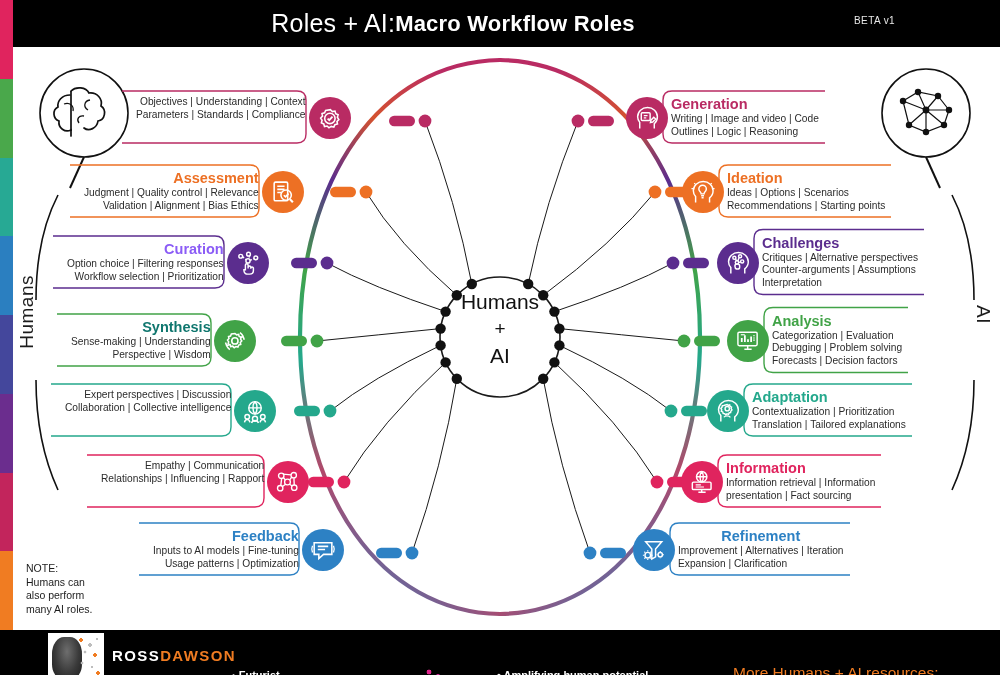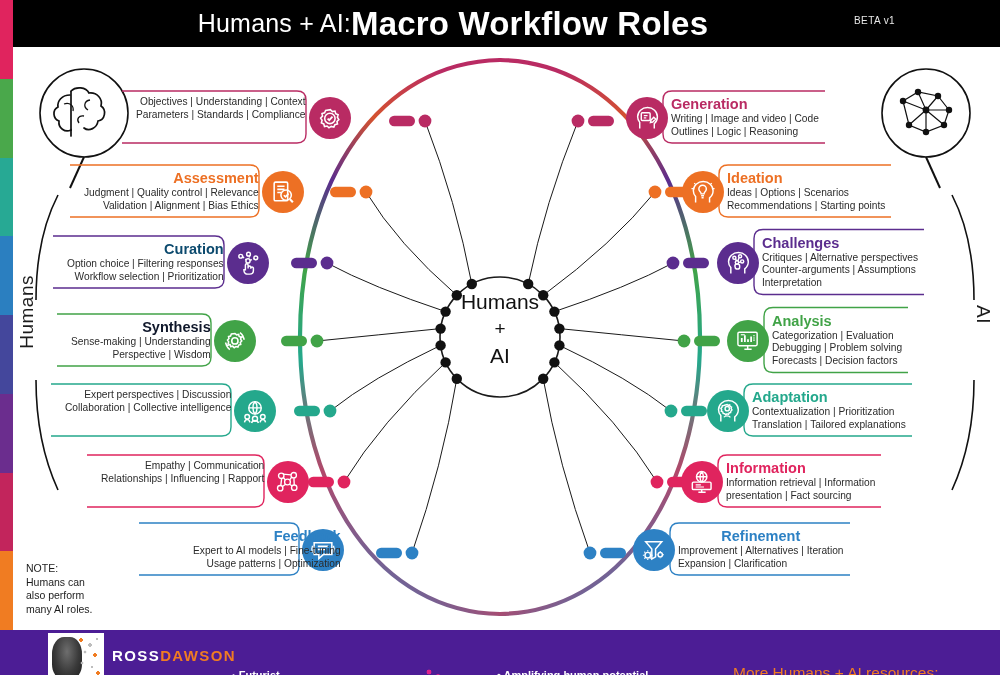--- a/index.html
+++ b/index.html
@@ -19,28 +19,28 @@
   .header{
     position:absolute;left:13px;top:0;width:987px;height:47px;
     background:#000000;color:#fff;
   }
   .header .title{
     position:absolute;left:0;top:0;width:880px;height:47px;
     display:flex;align-items:center;justify-content:center;
     white-space:nowrap;
   }
   .title .t-light{font-size:25px;font-weight:300;letter-spacing:.2px;}
-  .title .t-bold{font-size:33px;font-weight:bold;letter-spacing:.2px;}
+  .title .t-bold{font-size:22px;font-weight:bold;letter-spacing:.2px;}
   .header .beta{
     position:absolute;right:105px;top:15px;font-size:10px;letter-spacing:.4px;color:#e8e8e8;
   }
 
   
   .footer{
-    position:absolute;left:0;bottom:0;width:1000px;height:45px;background:#4c1d95;color:#fff;
+    position:absolute;left:0;bottom:0;width:1000px;height:45px;background:#000000;color:#fff;
     overflow:hidden;
   }
   .footer .rd-logo{
     position:absolute;left:48px;top:3px;width:56px;height:48px;
     background:#ffffff;overflow:hidden;
   }
   .footer .rd-logo .face{
     position:absolute;left:4px;top:4px;width:30px;height:42px;border-radius:40% 40% 35% 35%;
     background:radial-gradient(ellipse at 50% 35%,#6e6e6e 0%,#3a3a3a 55%,#1d1d1d 100%);
   }
@@ -264,21 +264,21 @@
       <div style="height: 78.75px; background: rgb(39, 169, 148);"></div>
       <div style="height: 78.75px; background: rgb(43, 127, 192);"></div>
       <div style="height: 78.75px; background: rgb(68, 71, 156);"></div>
       <div style="height: 78.75px; background: rgb(107, 45, 142);"></div>
       <div style="height: 78.75px; background: rgb(194, 37, 92);"></div>
       <div style="height: 78.75px; background: rgb(240, 124, 34);"></div>
     </div>
 
   <div class="header">
     <div class="title">
-      <span class="t-light">Humans + AI:</span>
+      <span class="t-light">Roles + AI:</span>
       <span class="t-bold">Macro Workflow Roles</span>
     </div>
     <div class="beta">BETA v1</div>
   </div>
 
   <div style="position:absolute;left:440px;top:288px;width:120px;text-align:center;line-height:27px;color:#111;">
     <div style="font-size:21px;">Humans</div>
     <div style="font-size:19px;">+</div>
     <div style="font-size:21px;">AI</div>
   </div>
@@ -329,36 +329,36 @@
             <circle cx="5.5" cy="6" r="1.8"></circle>
             <circle cx="13" cy="4" r="1.8"></circle>
             <circle cx="20" cy="7.5" r="1.8"></circle>
             <circle cx="12.5" cy="10.5" r="2"></circle>
             <path d="M7.2 6.4 11 9.6M14.2 5.3 12.9 8.6M14.4 10 18.4 8.4" stroke-dasharray="2 1.6"></path>
             <path d="M10 14.5v5.2M10 14.5a1.3 1.3 0 0 1 2.6 0v3.2M12.6 16.6a1.3 1.3 0 0 1 2.6 0v1.4M15.2 17.3a1.3 1.3 0 0 1 2.5 0v2.4c0 2-1.6 3.5-3.6 3.5h-2c-1.9 0-3.5-1.5-3.5-3.4v-1.6"></path>
           </g>
         </svg>
       </div>
       <div class="role r-left" style="left: 67px; top: 241px;">
-        <div class="rname" style="color: #0c4a6e;">Curation</div>
+        <div class="rname" style="color: #8b5cf6;">Curation</div>
         <div class="rdesc">Option choice | Filtering responses</div>
         <div class="rdesc">Workflow selection | Prioritization</div>
       </div>
       <div class="badge" style="left: 214px; top: 320px; background: rgb(65, 163, 71);">
         <svg viewBox="0 0 25 25">
           <g fill="none" stroke="#fff" stroke-width="1.5">
             <path d="M12.5 5.3 14 6.6l2-.4.5 1.9 1.9.8-.5 1.9 1.1 1.7-1.4 1.4.4 2-1.9.5-.8 1.9-1.9-.5-1.7 1.1-1.4-1.4-2 .4-.5-1.9-1.9-.8.5-1.9-1.1-1.7 1.4-1.4-.4-2 1.9-.5.8-1.9z"></path>
             <circle cx="12.4" cy="12.4" r="3"></circle>
             <path d="M4.4 16.6a8.6 8.6 0 0 0 3.1 4.2M3.4 13.9l1 3 3-.9" stroke-width="1.5"></path>
             <path d="M20.5 8.6a8.6 8.6 0 0 0-3.2-4.2M21.4 11.3l-1-3-3 .9" stroke-width="1.5"></path>
           </g>
         </svg>
       </div>
       <div class="role r-left" style="left: 71px; top: 319px;">
-        <div class="rname" style="color: #0f172a;">Synthesis</div>
+        <div class="rname" style="color: #0f766e;">Synthesis</div>
         <div class="rdesc">Sense-making | Understanding</div>
         <div class="rdesc">Perspective | Wisdom</div>
       </div>
       <div class="badge" style="left: 234px; top: 390px; background: rgb(36, 168, 140);">
         <svg viewBox="0 0 25 25">
           <g fill="none" stroke="#fff" stroke-width="1.4">
             <circle cx="12.5" cy="9.5" r="6"></circle>
             <path d="M6.5 9.5h12M12.5 3.5c2.6 2.5 2.6 9.5 0 12M12.5 3.5c-2.6 2.5-2.6 9.5 0 12"></path>
             <circle cx="5" cy="18" r="2.2"></circle>
             <circle cx="20" cy="18" r="2.2"></circle>
@@ -389,23 +389,23 @@
       </div>
       <div class="badge" style="left: 302px; top: 529px; background: rgb(45, 129, 196);">
         <svg viewBox="0 0 25 25">
           <g fill="none" stroke="#fff" stroke-width="1.5">
             <path d="M4 5.5h17v11.2H13l-4.5 4v-4H4z"></path>
             <path d="M7.5 9h10M7.5 12h7"></path>
             <path d="M2.4 8.5C1.6 10.3 1.6 13 2.4 15M22.6 8.5c.8 1.8.8 4.5 0 6.5" stroke-width="1.2"></path>
           </g>
         </svg>
       </div>
-      <div class="role r-left" style="left: 153px; top: 528px; margin-left: 40px;">
+      <div class="role r-left" style="left: 153px; top: 528px;">
         <div class="rname" style="color: rgb(45, 129, 196);">Feedback</div>
-        <div class="rdesc">Expert to AI models | Fine-tuning</div>
+        <div class="rdesc">Inputs to AI models | Fine-tuning</div>
         <div class="rdesc">Usage patterns | Optimization</div>
       </div>
       <div class="badge" style="left: 626px; top: 97px; background: rgb(185, 43, 99);">
         <svg viewBox="0 0 25 25">
           <g fill="none" stroke="#fff" stroke-width="1.4">
             <path d="M19.5 22.5V18c2-1.6 3-4 3-6.6C22.5 6.2 18.3 2.5 13 2.5S3.5 6.4 3.5 11.4c0 2.1.7 3.8 2 5.3v5.8"></path>
             <rect x="7" y="7.5" width="8.5" height="7.5" rx="1"></rect>
             <path d="M9.4 10.2h3.6M9.4 12.4h2.4"></path>
             <path d="M16.2 14.6 19 11.7l1.8 1.8-2.8 2.9-2.2.4z"></path>
           </g>

